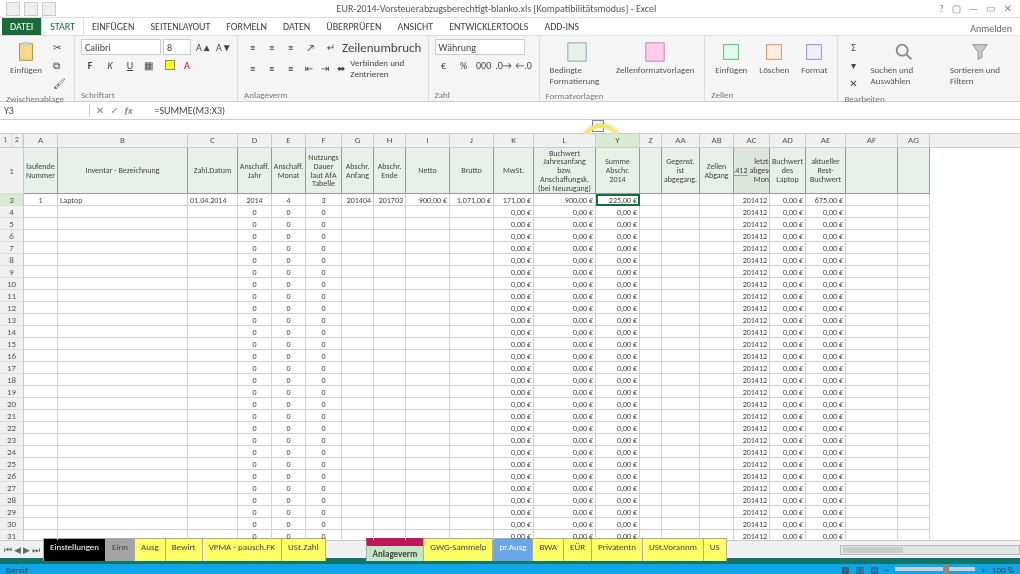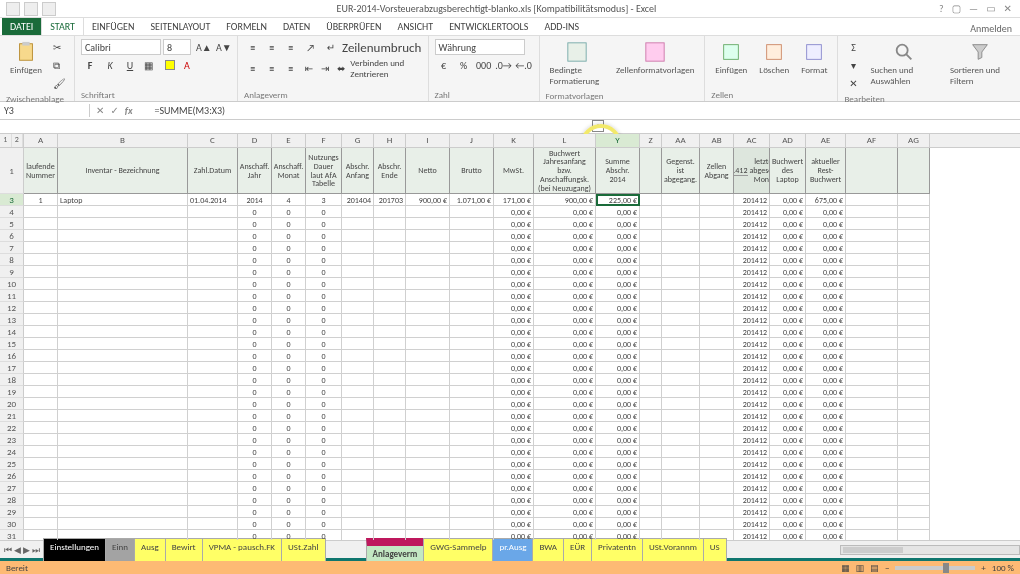--- a/index.html
+++ b/index.html
@@ -78,21 +78,21 @@
 
   
   .sheettabs { height: 18px; background: #f0f0f0; border-top: 1px solid #ccc; display: flex; align-items: center; font-size: 9px; }
   .sheettabs .nav { display: flex; gap: 2px; padding: 0 4px; color: #666; }
   .stab { padding: 2px 6px; border: 1px solid #aaa; border-bottom: none; margin-left: -1px; background: #fff; cursor: pointer; }
   .stab.active { background: #fff; font-weight: bold; border-top: 8px solid #be185d; margin-left: 40px; }
   .sheettabs .scroll { margin-left:auto; width:180px; height:10px; background:#e4e4e4; border:1px solid #bbb; position:relative;}
   .sheettabs .scroll .thumb{ position:absolute; left:2px; top:1px; width:60px; height:6px; background:#ccc;}
 
   
-  .status { height: 16px; background: #fdba74; border-top: 3px solid #0f766e; display: flex; align-items: center; font-size: 9px; padding: 0 6px; }
+  .status { height: 16px; background: #0ea5e9; border-top: 6px solid #0f766e; display: flex; align-items: center; font-size: 9px; padding: 0 6px; }
   .status .zoom { margin-left: auto; display: flex; align-items: center; gap: 6px; }
   .status .slider { width: 80px; height: 4px; background: #ccc; position: relative; }
   .status .slider .th { position: absolute; left: 48px; top: -3px; width: 6px; height: 10px; background: #888; }
 </style>
 </head>
 <body>
 
 <div class="titlebar">
   <div class="qat">
     <div class="qbtn"></div>

